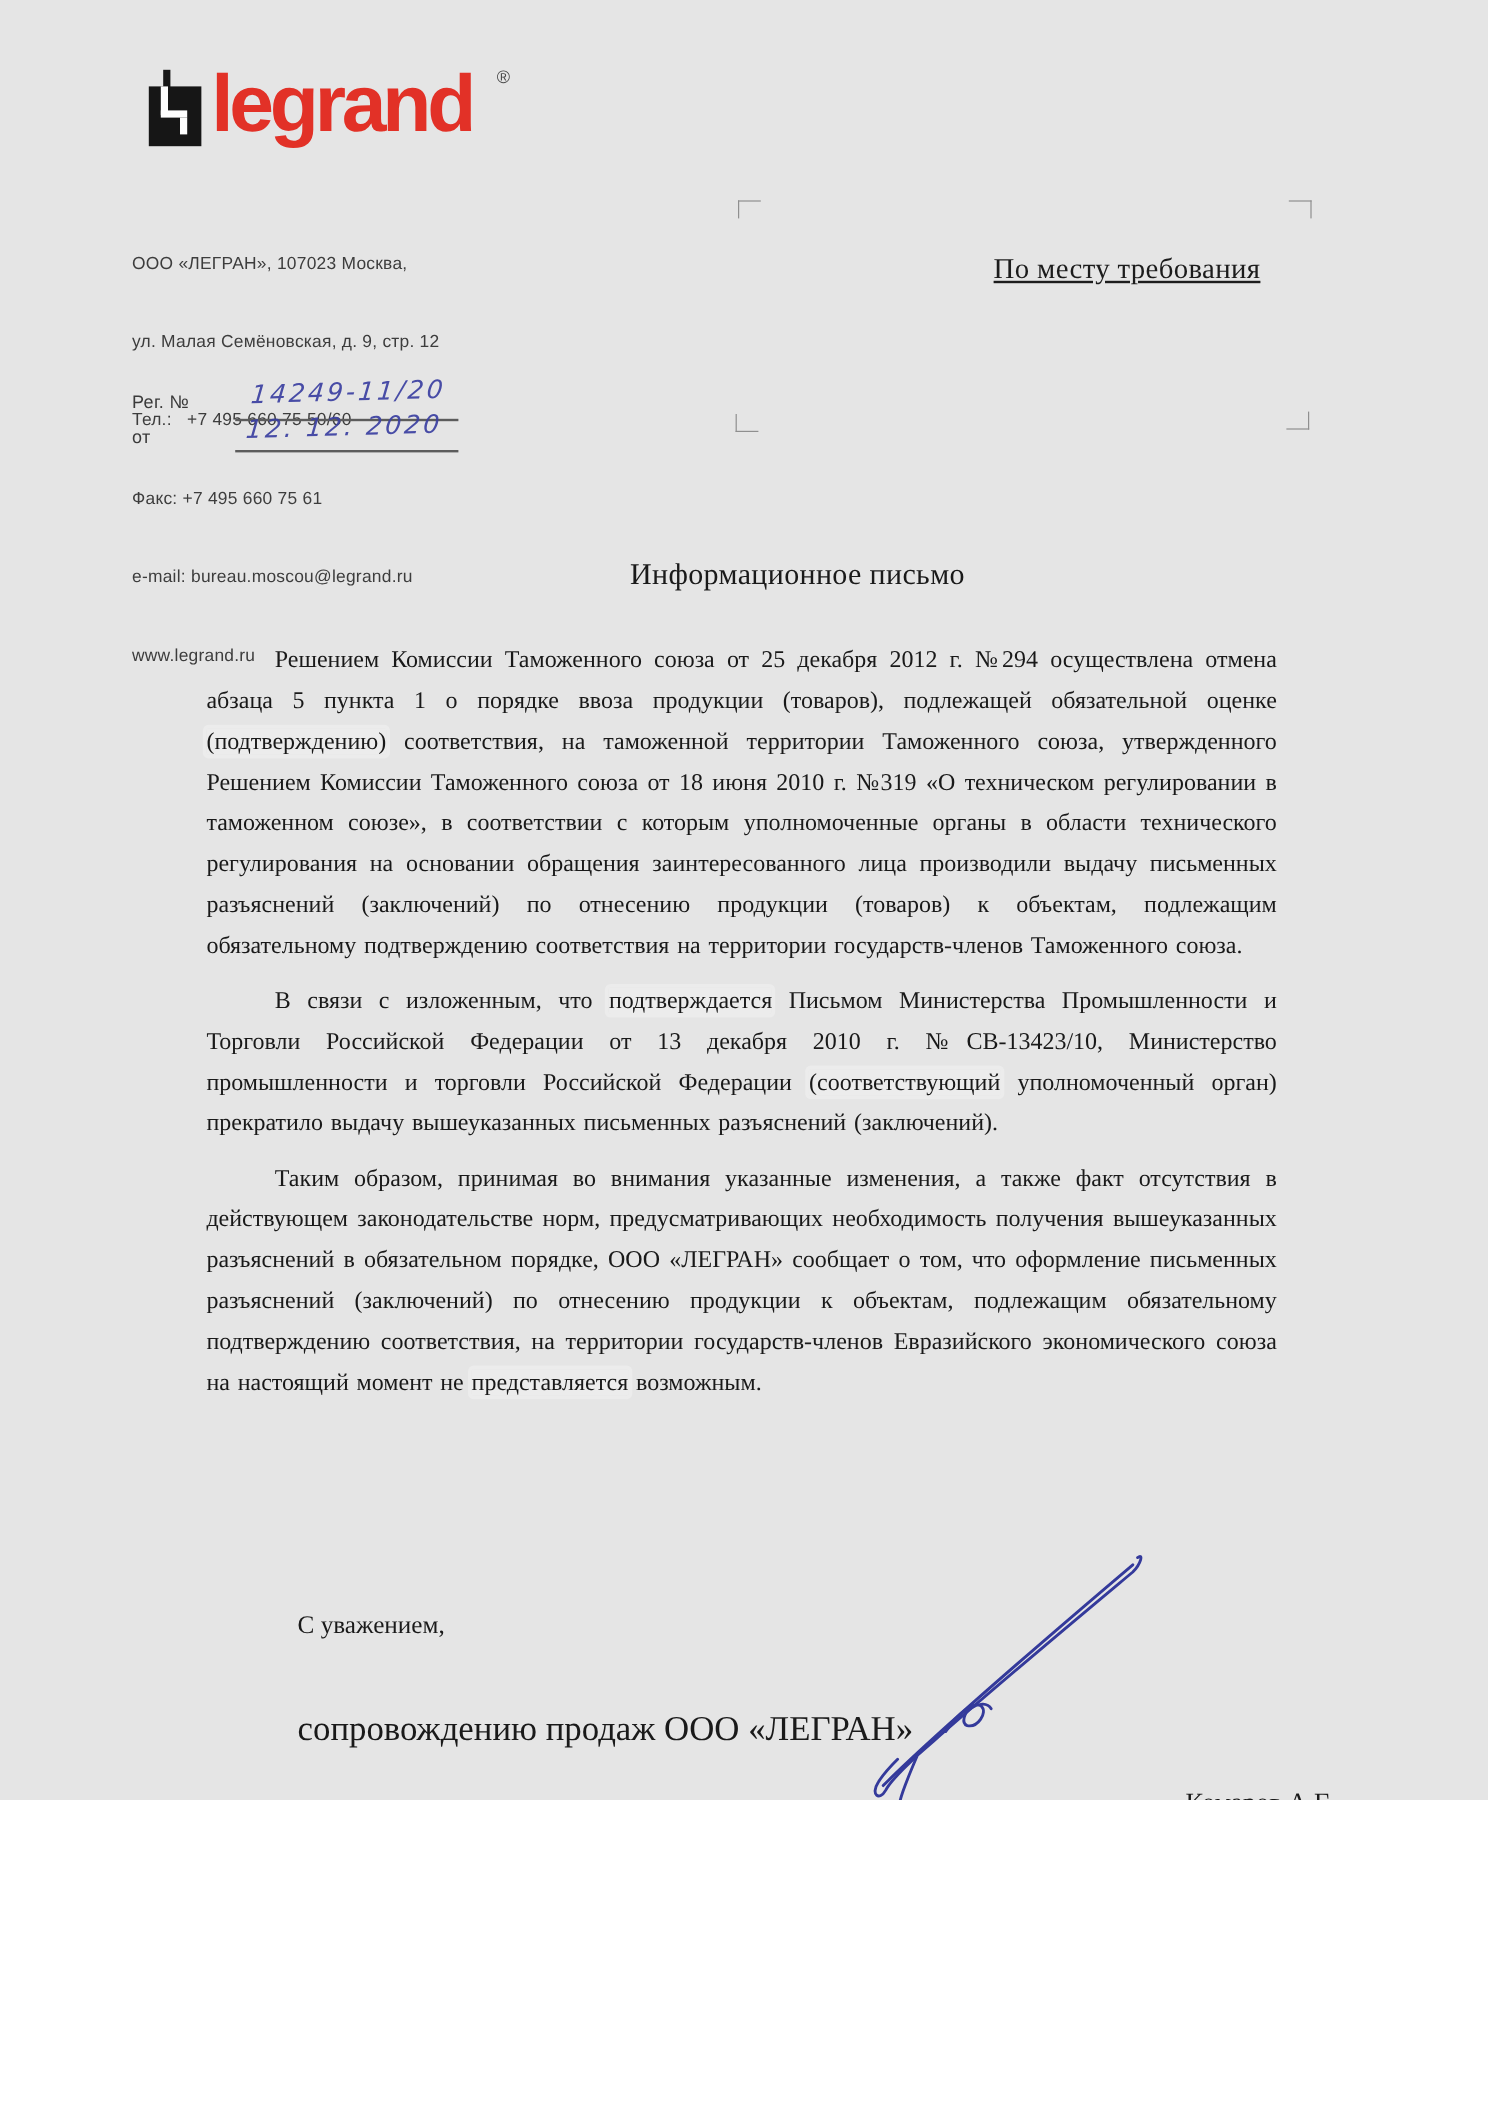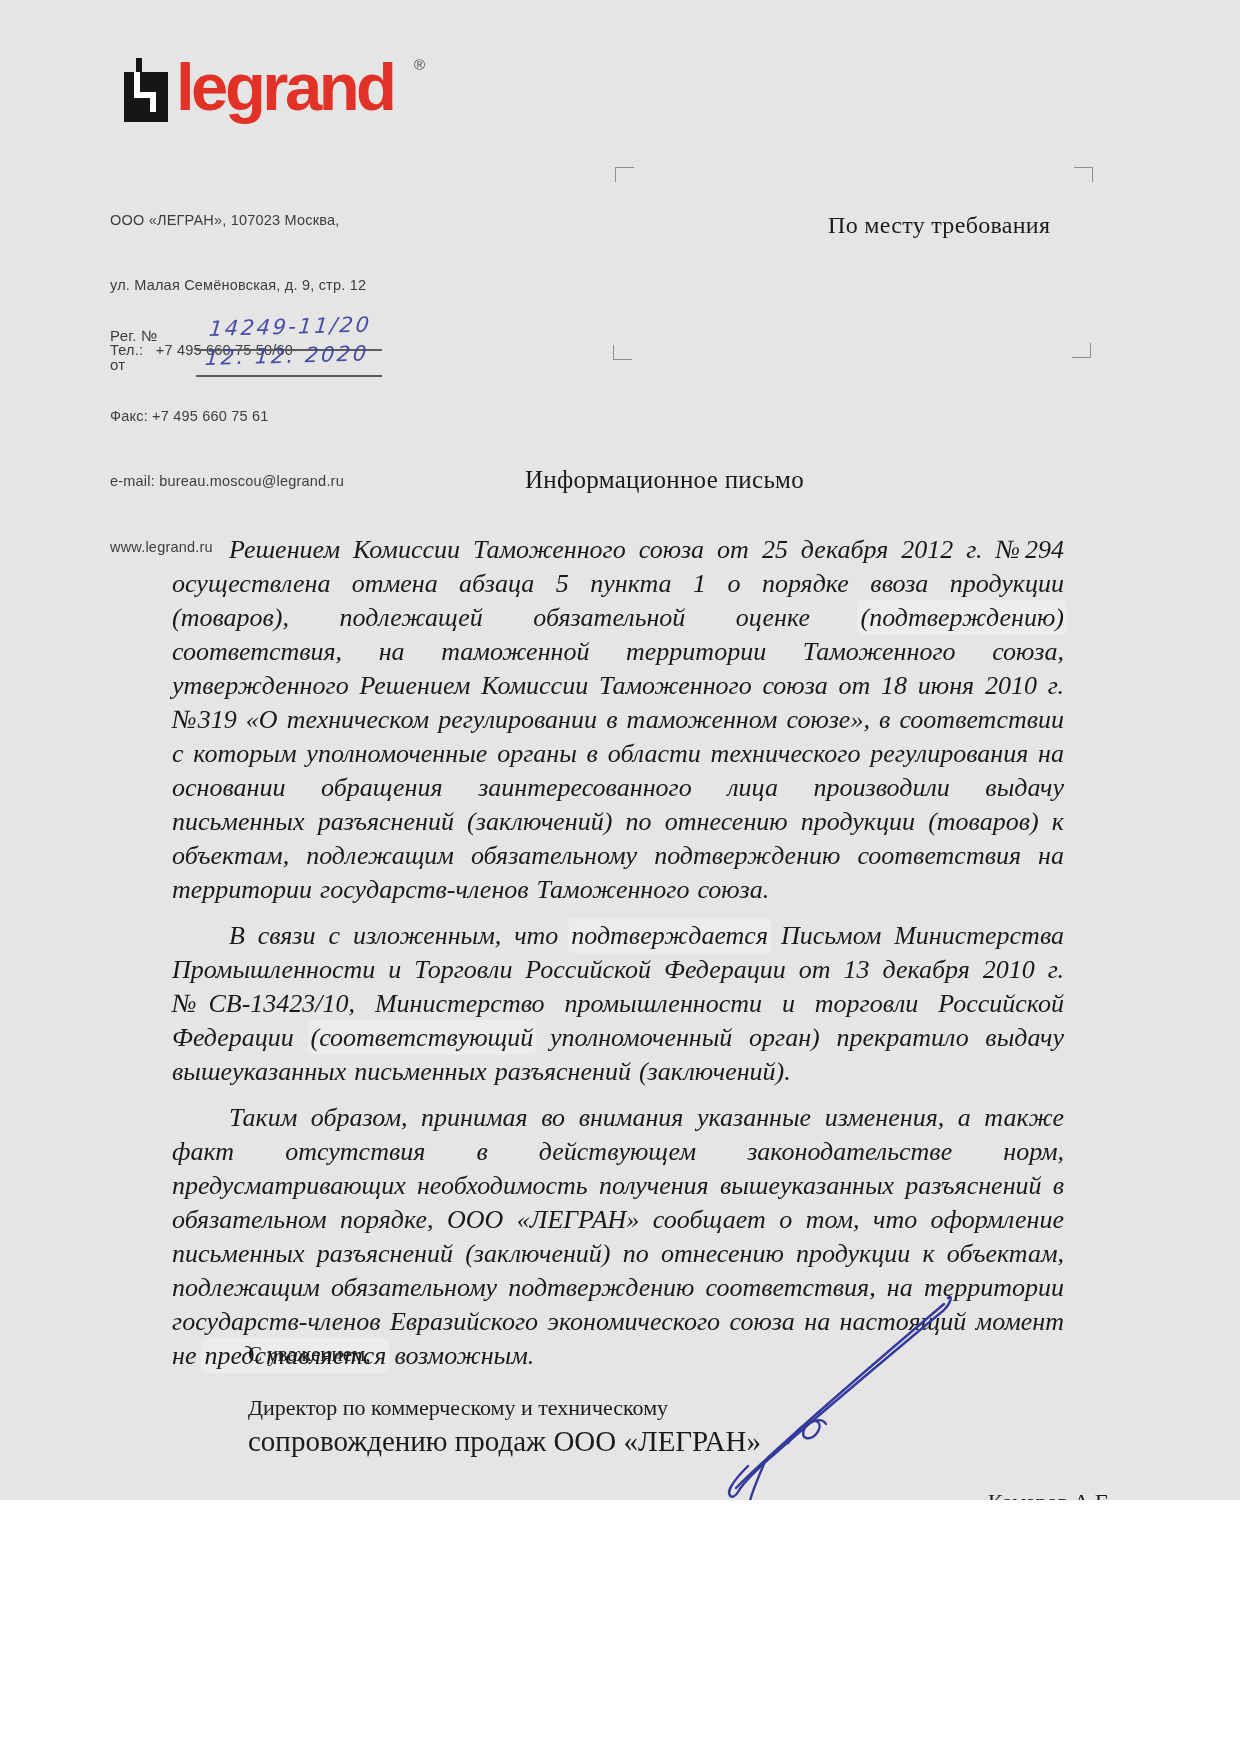--- a/index.html
+++ b/index.html
@@ -26,21 +26,21 @@
     font-family:"Liberation Sans", sans-serif;font-size:14.5px;
     line-height:21.8px;color:#3d3d3d;letter-spacing:.2px;white-space:pre;
   }
   
   .corner{position:absolute;width:18px;height:14px;}
   .c-tl{left:615px;top:167px;border-left:1.5px solid #8f8f8f;border-top:1.5px solid #8f8f8f;}
   .c-tr{left:1074px;top:167px;border-right:1.5px solid #8f8f8f;border-top:1.5px solid #8f8f8f;}
   .c-bl{left:613px;top:345px;border-left:1.5px solid #8f8f8f;border-bottom:1.5px solid #8f8f8f;}
   .c-br{left:1072px;top:343px;border-right:1.5px solid #8f8f8f;border-bottom:1.5px solid #8f8f8f;}
   .recipient-text{
-    position:absolute;left:828px;top:212px;font-size:24px;color:#1c1c1c;letter-spacing:.3px;
+    position:absolute;left:828px;top:212px;font-size:24px;color:#1c1c1c;letter-spacing:.3px;text-decoration:underline;
   }
   
   .reg-label{
     position:absolute;font-family:"Liberation Sans", sans-serif;
     font-size:15px;color:#3a3a3a;letter-spacing:.3px;
   }
   .rl-num{left:110px;top:327px;}
   .rl-date{left:110px;top:356px;}
   .hand{
     position:absolute;font-family:"DejaVu Sans", sans-serif;font-style:italic;
@@ -49,22 +49,22 @@
   }
   .hand-num{left:208px;top:317px;}
   .hand-date{left:204px;top:346px;}
   .u-line{position:absolute;height:2px;background:#5c5c5c;width:186px;left:196px;}
   .u1{top:349px;}
   .u2{top:375px;}
   
   .title{position:absolute;left:525px;top:466px;font-size:25px;letter-spacing:.3px;}
   .body-block{position:absolute;left:172px;top:533px;width:892px;}
   .body-block p{
-    margin:0 0 12px 0;font-size:26px;line-height:34px;text-indent:57px;
-    text-align:justify;word-spacing:1.5px;color:#191919;font-style:italic;
+    margin:0 0 12px 0;font-size:20px;line-height:34px;text-indent:57px;
+    text-align:justify;word-spacing:1.5px;color:#191919;
   }
   .hl{background:#ececec;box-shadow:0 0 0 3px #ececec;border-radius:2px;}
   
   .salutation{position:absolute;left:248px;top:1342px;font-size:21px;text-align:right;}
   .pos-1{position:absolute;left:248px;top:1395px;font-size:22px;}
   .pos-2{position:absolute;left:248px;top:1425px;font-size:29px;}
   .signatory{position:absolute;left:988px;top:1489px;font-size:22px;}
   .signature{position:absolute;left:718px;top:1288px;width:252px;height:218px;}
 </style>
 </head>
@@ -109,21 +109,20 @@
 
   <div class="title">Информационное письмо</div>
 
   <div class="body-block">
     <p class="js-hl">Решением Комиссии Таможенного союза от 25 декабря 2012 г. №294 осуществлена отмена абзаца 5 пункта 1 о порядке ввоза продукции (товаров), подлежащей обязательной оценке <span class="hl">(подтверждению)</span> соответствия, на таможенной территории Таможенного союза, утвержденного Решением Комиссии Таможенного союза от 18 июня 2010 г. №319 «О техническом регулировании в таможенном союзе», в соответствии с которым уполномоченные органы в области технического регулирования на основании обращения заинтересованного лица производили выдачу письменных разъяснений (заключений) по отнесению продукции (товаров) к объектам, подлежащим обязательному подтверждению соответствия на территории государств-членов Таможенного союза.</p>
     <p class="js-hl">В связи с изложенным, что <span class="hl">подтверждается</span> Письмом Министерства Промышленности и Торговли Российской Федерации от 13 декабря 2010 г. №СВ-13423/10, Министерство промышленности и торговли Российской Федерации <span class="hl">(соответствующий</span> уполномоченный орган) прекратило выдачу вышеуказанных письменных разъяснений (заключений).</p>
     <p class="js-hl">Таким образом, принимая во внимания указанные изменения, а также факт отсутствия в действующем законодательстве норм, предусматривающих необходимость получения вышеуказанных разъяснений в обязательном порядке, ООО «ЛЕГРАН» сообщает о том, что оформление письменных разъяснений (заключений) по отнесению продукции к объектам, подлежащим обязательному подтверждению соответствия, на территории государств-членов Евразийского экономического союза на настоящий момент не <span class="hl">представляется</span> возможным.</p>
   </div>
 
   <div class="salutation">С уважением,</div>
-  <div class="pos-1">Директор по коммерческому и техническому</div>
   <div class="pos-2">сопровождению продаж ООО «ЛЕГРАН»</div>
   <div class="signatory">Комаров А.Г.</div>
 
   <svg class="signature" viewBox="0 0 252 218" xmlns="http://www.w3.org/2000/svg" fill="none" stroke="#343a9b" stroke-width="2.4" stroke-linecap="round">
     <path d="M18,200 C60,158 160,72 226,16"></path>
     <path d="M230,10 C235,6 233,15 226,22 C165,73 105,123 60,163 C42,178 24,196 20,204 C15,213 7,208 14,197 C17,192 23,185 30,178"></path>
     <path d="M70,155 C80,140 94,129 100,134 C105,139 97,152 88,150 C83,148 85,139 92,135 C98,131 105,131 108,136"></path>
     <path d="M46,176 C40,190 34,204 32,213"></path>
   </svg>
 

